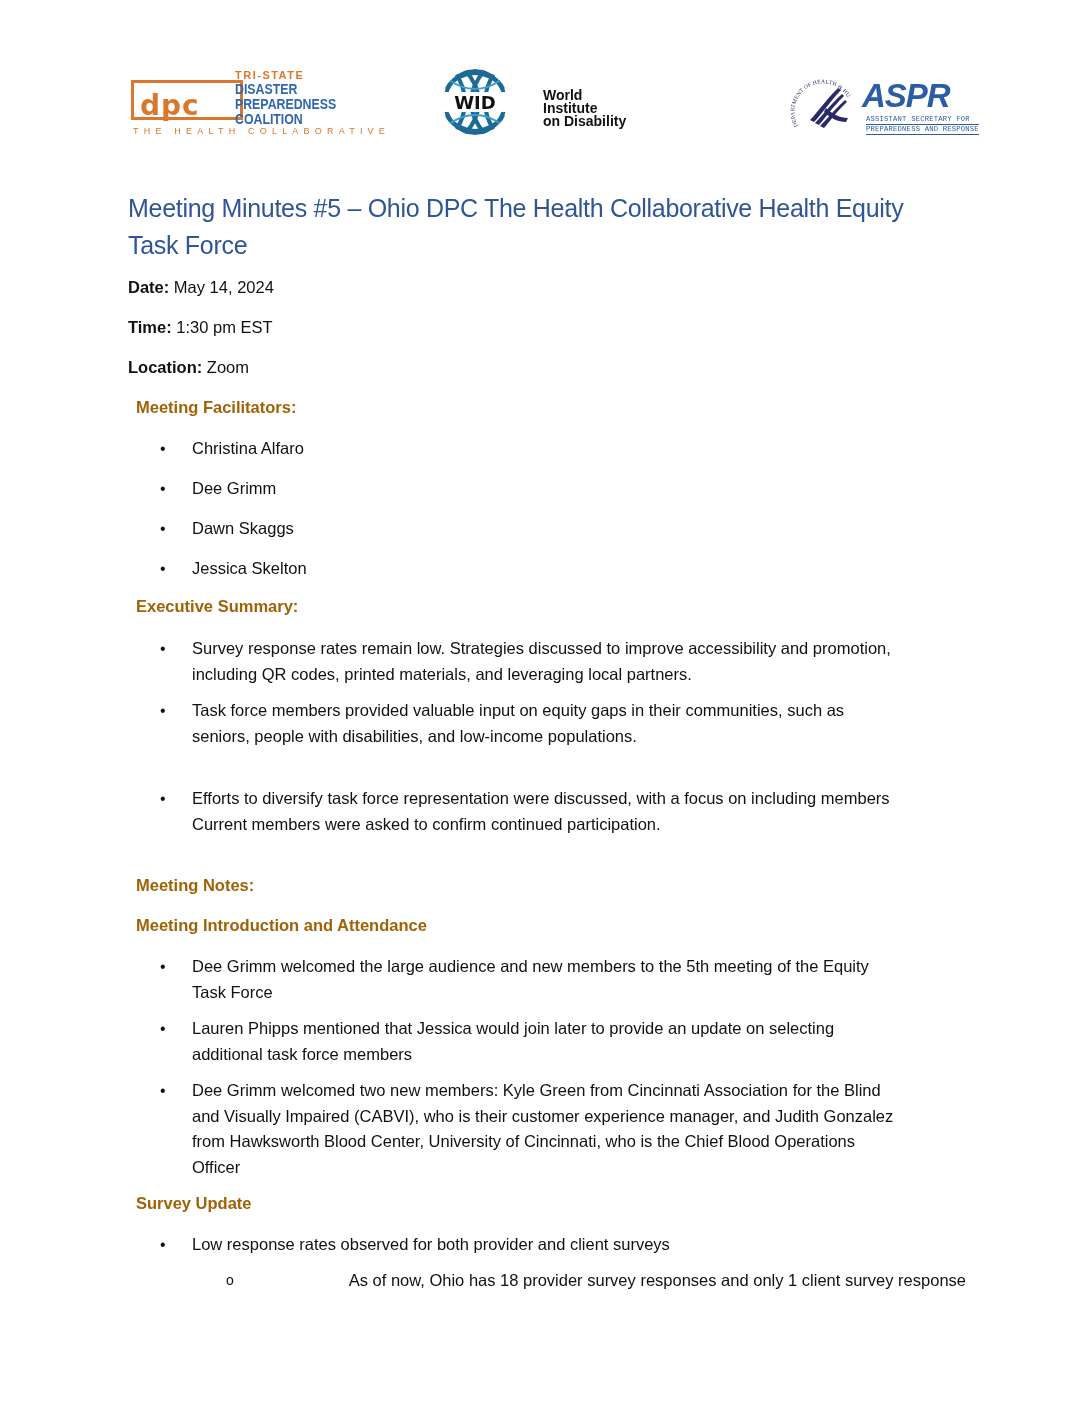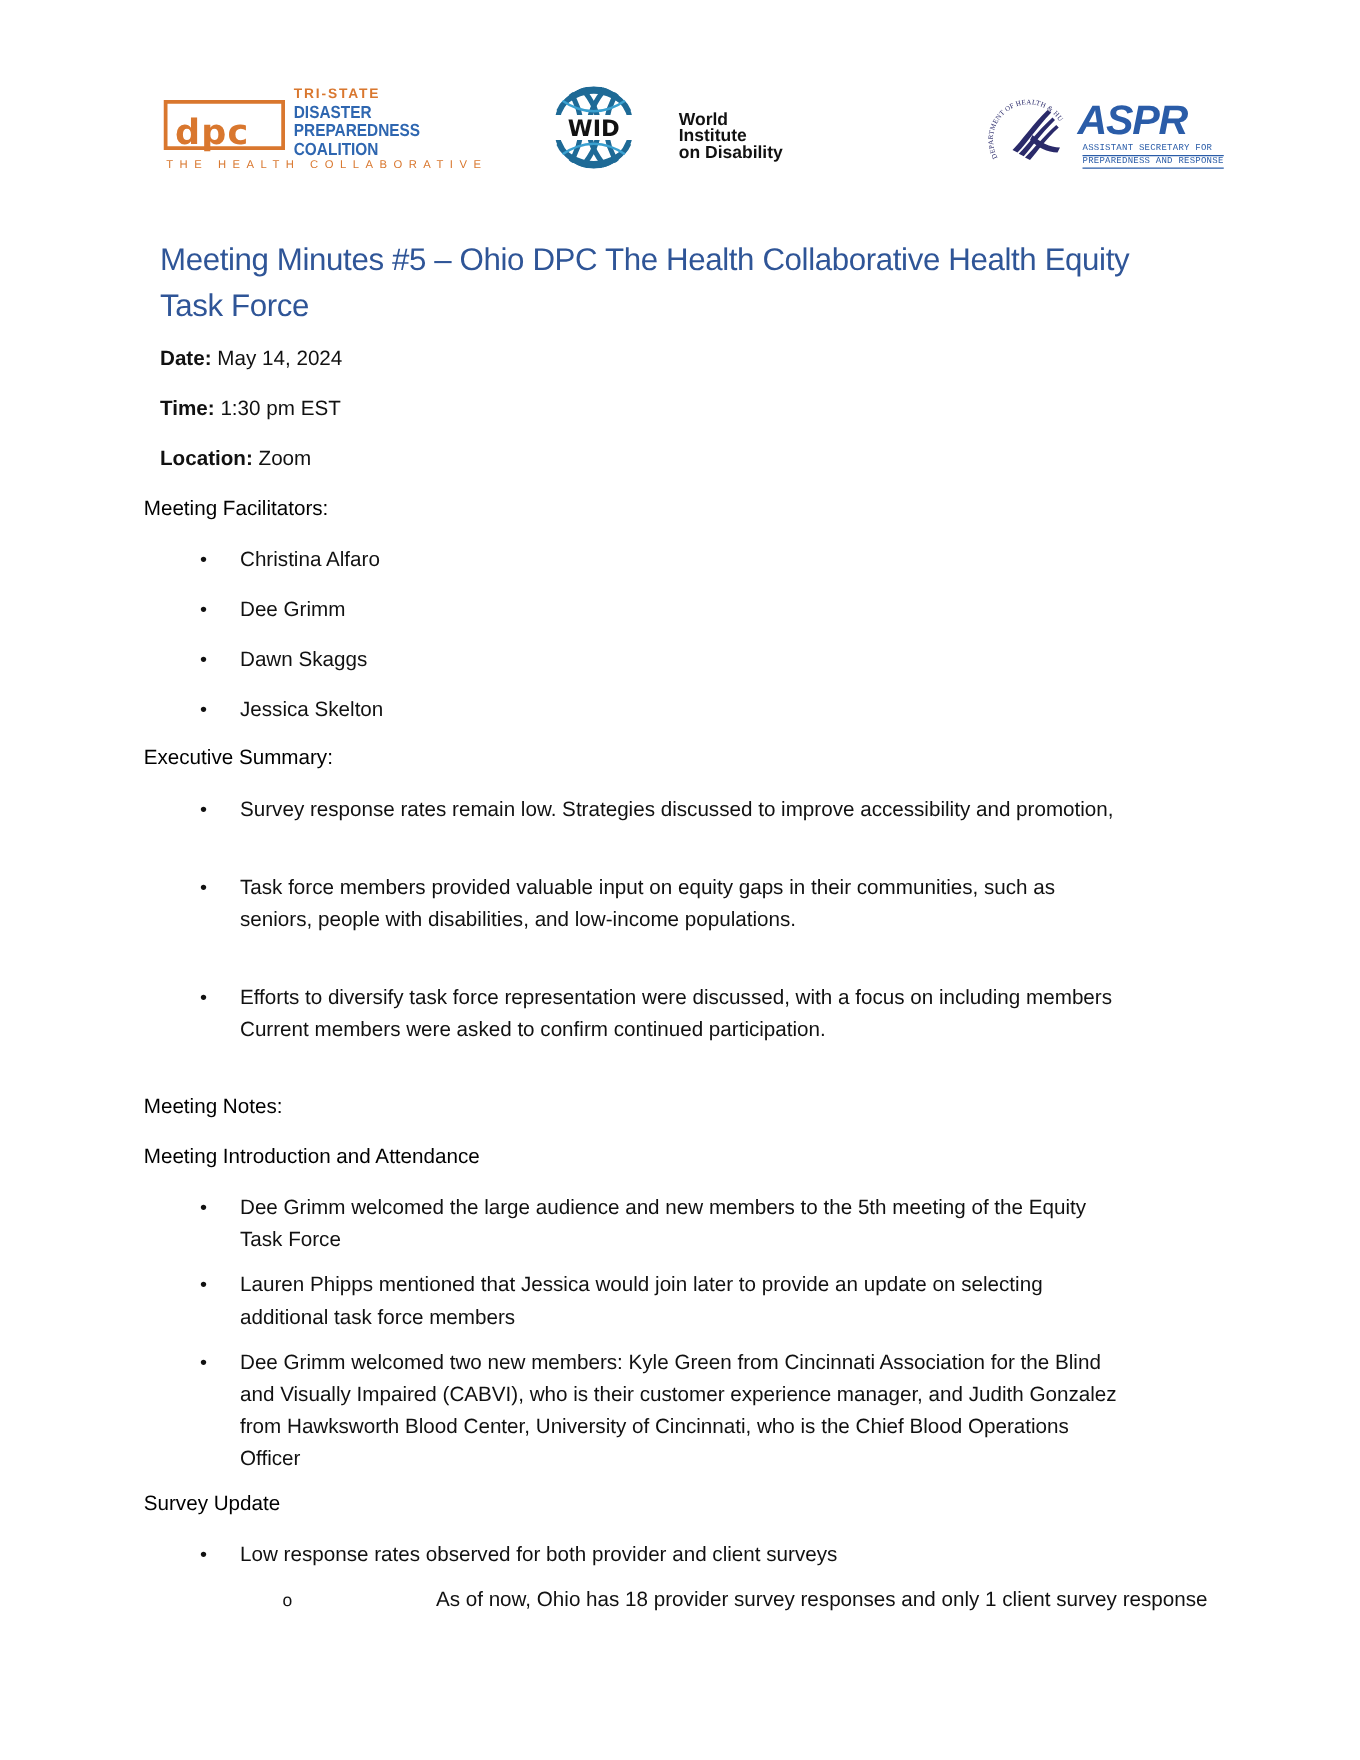--- a/index.html
+++ b/index.html
@@ -3,21 +3,21 @@
 <meta charset="utf-8">
 <style>
   html, body { margin: 0; padding: 0; background: #ffffff; }
   body { width: 1088px; height: 1408px; position: relative; overflow: hidden;
          font-family: "Liberation Sans", "DejaVu Sans", sans-serif; color: #111; }
   .page { position: absolute; left: 0; top: 0; width: 1088px; height: 1408px; }
 
   
   .logo { position: absolute; }
   .dpc { left: 131px; top: 68px; width: 215px; height: 72px; }
-  .dpc-box { position: absolute; left: 0; top: 12px; width: 97px; height: 40px;
+  .dpc-box { position: absolute; left: 0; top: 12px; width: 112px; height: 40px;
              border: 3px solid #d9772e; box-sizing: border-box; }
   .dpc-letters { position: absolute; left: 6px; top: 9px; font-family: "DejaVu Sans", sans-serif;
                  font-weight: bold; font-size: 28px; color: #d9772e; letter-spacing: 1px; line-height: 28px; }
   .dpc-text { position: absolute; left: 104px; top: 0px; line-height: 14px; }
   .dpc-tristate { font-size: 11px; font-weight: bold; color: #d9772e; letter-spacing: 1.5px; }
   .dpc-line { font-size: 14px; font-weight: bold; color: #2e66b0; letter-spacing: 0px; line-height: 15px;
               font-family: "Liberation Sans", sans-serif; transform: scaleX(0.88); transform-origin: left; }
   .dpc-tag { position: absolute; left: 2px; top: 58px; font-size: 9px; letter-spacing: 5.2px; color: #d9772e; white-space: nowrap; }
 
   .wid { left: 441px; top: 68px; width: 190px; height: 72px; }
@@ -30,21 +30,21 @@
                 color: #2a5ca8; letter-spacing: -1px; line-height: 33px; font-family: "Liberation Sans", sans-serif; }
   .aspr-sub { position: absolute; left: 78px; top: 47px; font-family: Liberation Mono, monospace; font-size: 7.2px;
               color: #2a5ca8; line-height: 9px; white-space: nowrap; letter-spacing: 0.2px; }
   .aspr-sub div { border-bottom: 1px solid #2a5ca8; }
 
   
   .content { position: absolute; left: 128px; top: 190px; width: 830px; font-family: "Liberation Sans", sans-serif; }
   .title { font-size: 25px; color: #2f5597; line-height: 37px; font-weight: normal; margin: 0; letter-spacing: -0.3px; }
   .field { position: absolute; left: 128px; font-size: 16.5px; color: #111; white-space: nowrap; }
   .field b { font-weight: bold; }
-  .heading { position: absolute; left: 115px; font-size: 16.5px; font-weight: normal; color: #000000; white-space: nowrap; }
+  .heading { position: absolute; left: 136px; font-size: 16.5px; font-weight: bold; color: #a16207; white-space: nowrap; }
   .bullet { position: absolute; left: 160px; width: 800px; font-size: 16.5px; line-height: 25.5px; color: #111; }
   .bullet .dot { position: absolute; left: 0; top: 0; font-size: 16px; }
   .bullet .txt { position: absolute; left: 32px; width: 768px; }
   .sub-bullet { position: absolute; left: 226px; width: 740px; font-size: 16.5px; line-height: 25.5px; color: #111; }
   .sub-bullet .dot { position: absolute; left: 0; top: 0; font-size: 14px; }
   .sub-bullet .txt { position: absolute; left: 30px; width: 710px; white-space: nowrap; text-align: right; }
 </style>
 </head>
 <body>
 
@@ -153,20 +153,21 @@
     <span class="dot">•</span>
     <span class="txt">Jessica Skelton</span>
   </div>
 
   <div class="heading" style="top:597px">Executive Summary:</div>
 
   <div class="bullet" style="top:636px">
     <span class="dot">•</span>
     <span class="txt">
       <div>Survey response rates remain low. Strategies discussed to improve accessibility and promotion,</div>
+      <div>including QR codes, printed materials, and leveraging local partners.</div>
     </span>
   </div>
   <div class="bullet" style="top:698px">
     <span class="dot">•</span>
     <span class="txt">
       <div>Task force members provided valuable input on equity gaps in their communities, such as</div>
       <div>seniors, people with disabilities, and low-income populations.</div>
     </span>
   </div>
   <div class="bullet" style="top:786px">

